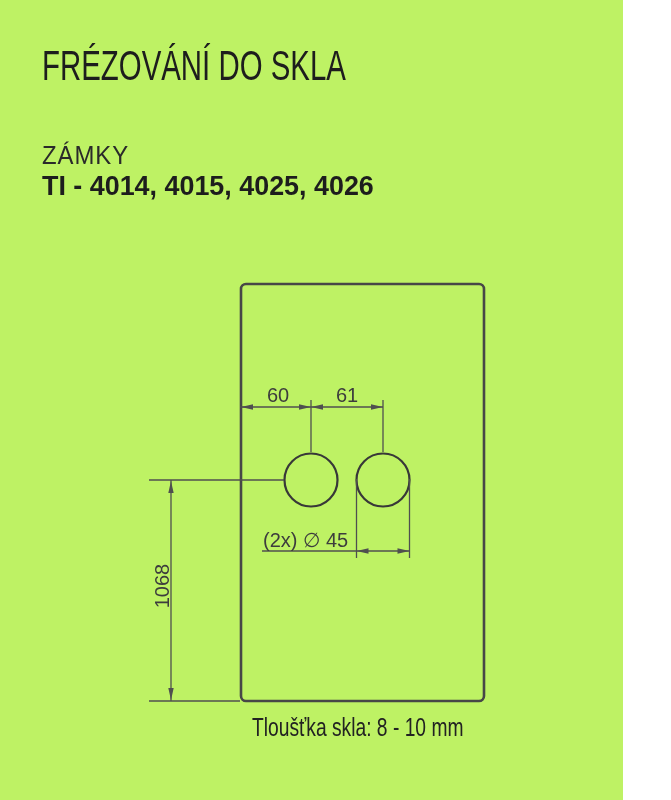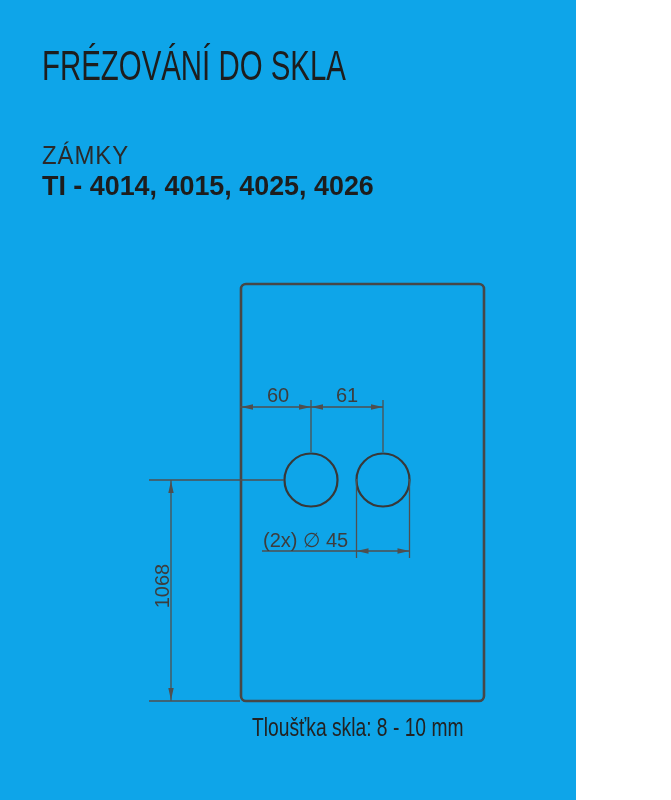--- a/index.html
+++ b/index.html
@@ -2,23 +2,23 @@
 <html><head>
 <meta charset="utf-8">
 <style>
   html, body {
     margin: 0;
     padding: 0;
     background: #ffffff;
   }
   .canvas {
     position: relative;
-    width: 576px;
+    width: 623px;
     height: 800px;
-    background: #0ea5e9;
+    background: #bef264;
     overflow: hidden;
     font-family: "Liberation Sans", "DejaVu Sans", sans-serif;
     color: #1d1d1d;
   }
   .page-title {
     position: absolute;
     left: 42px;
     top: 45px;
     margin: 0;
     font-size: 42px;

